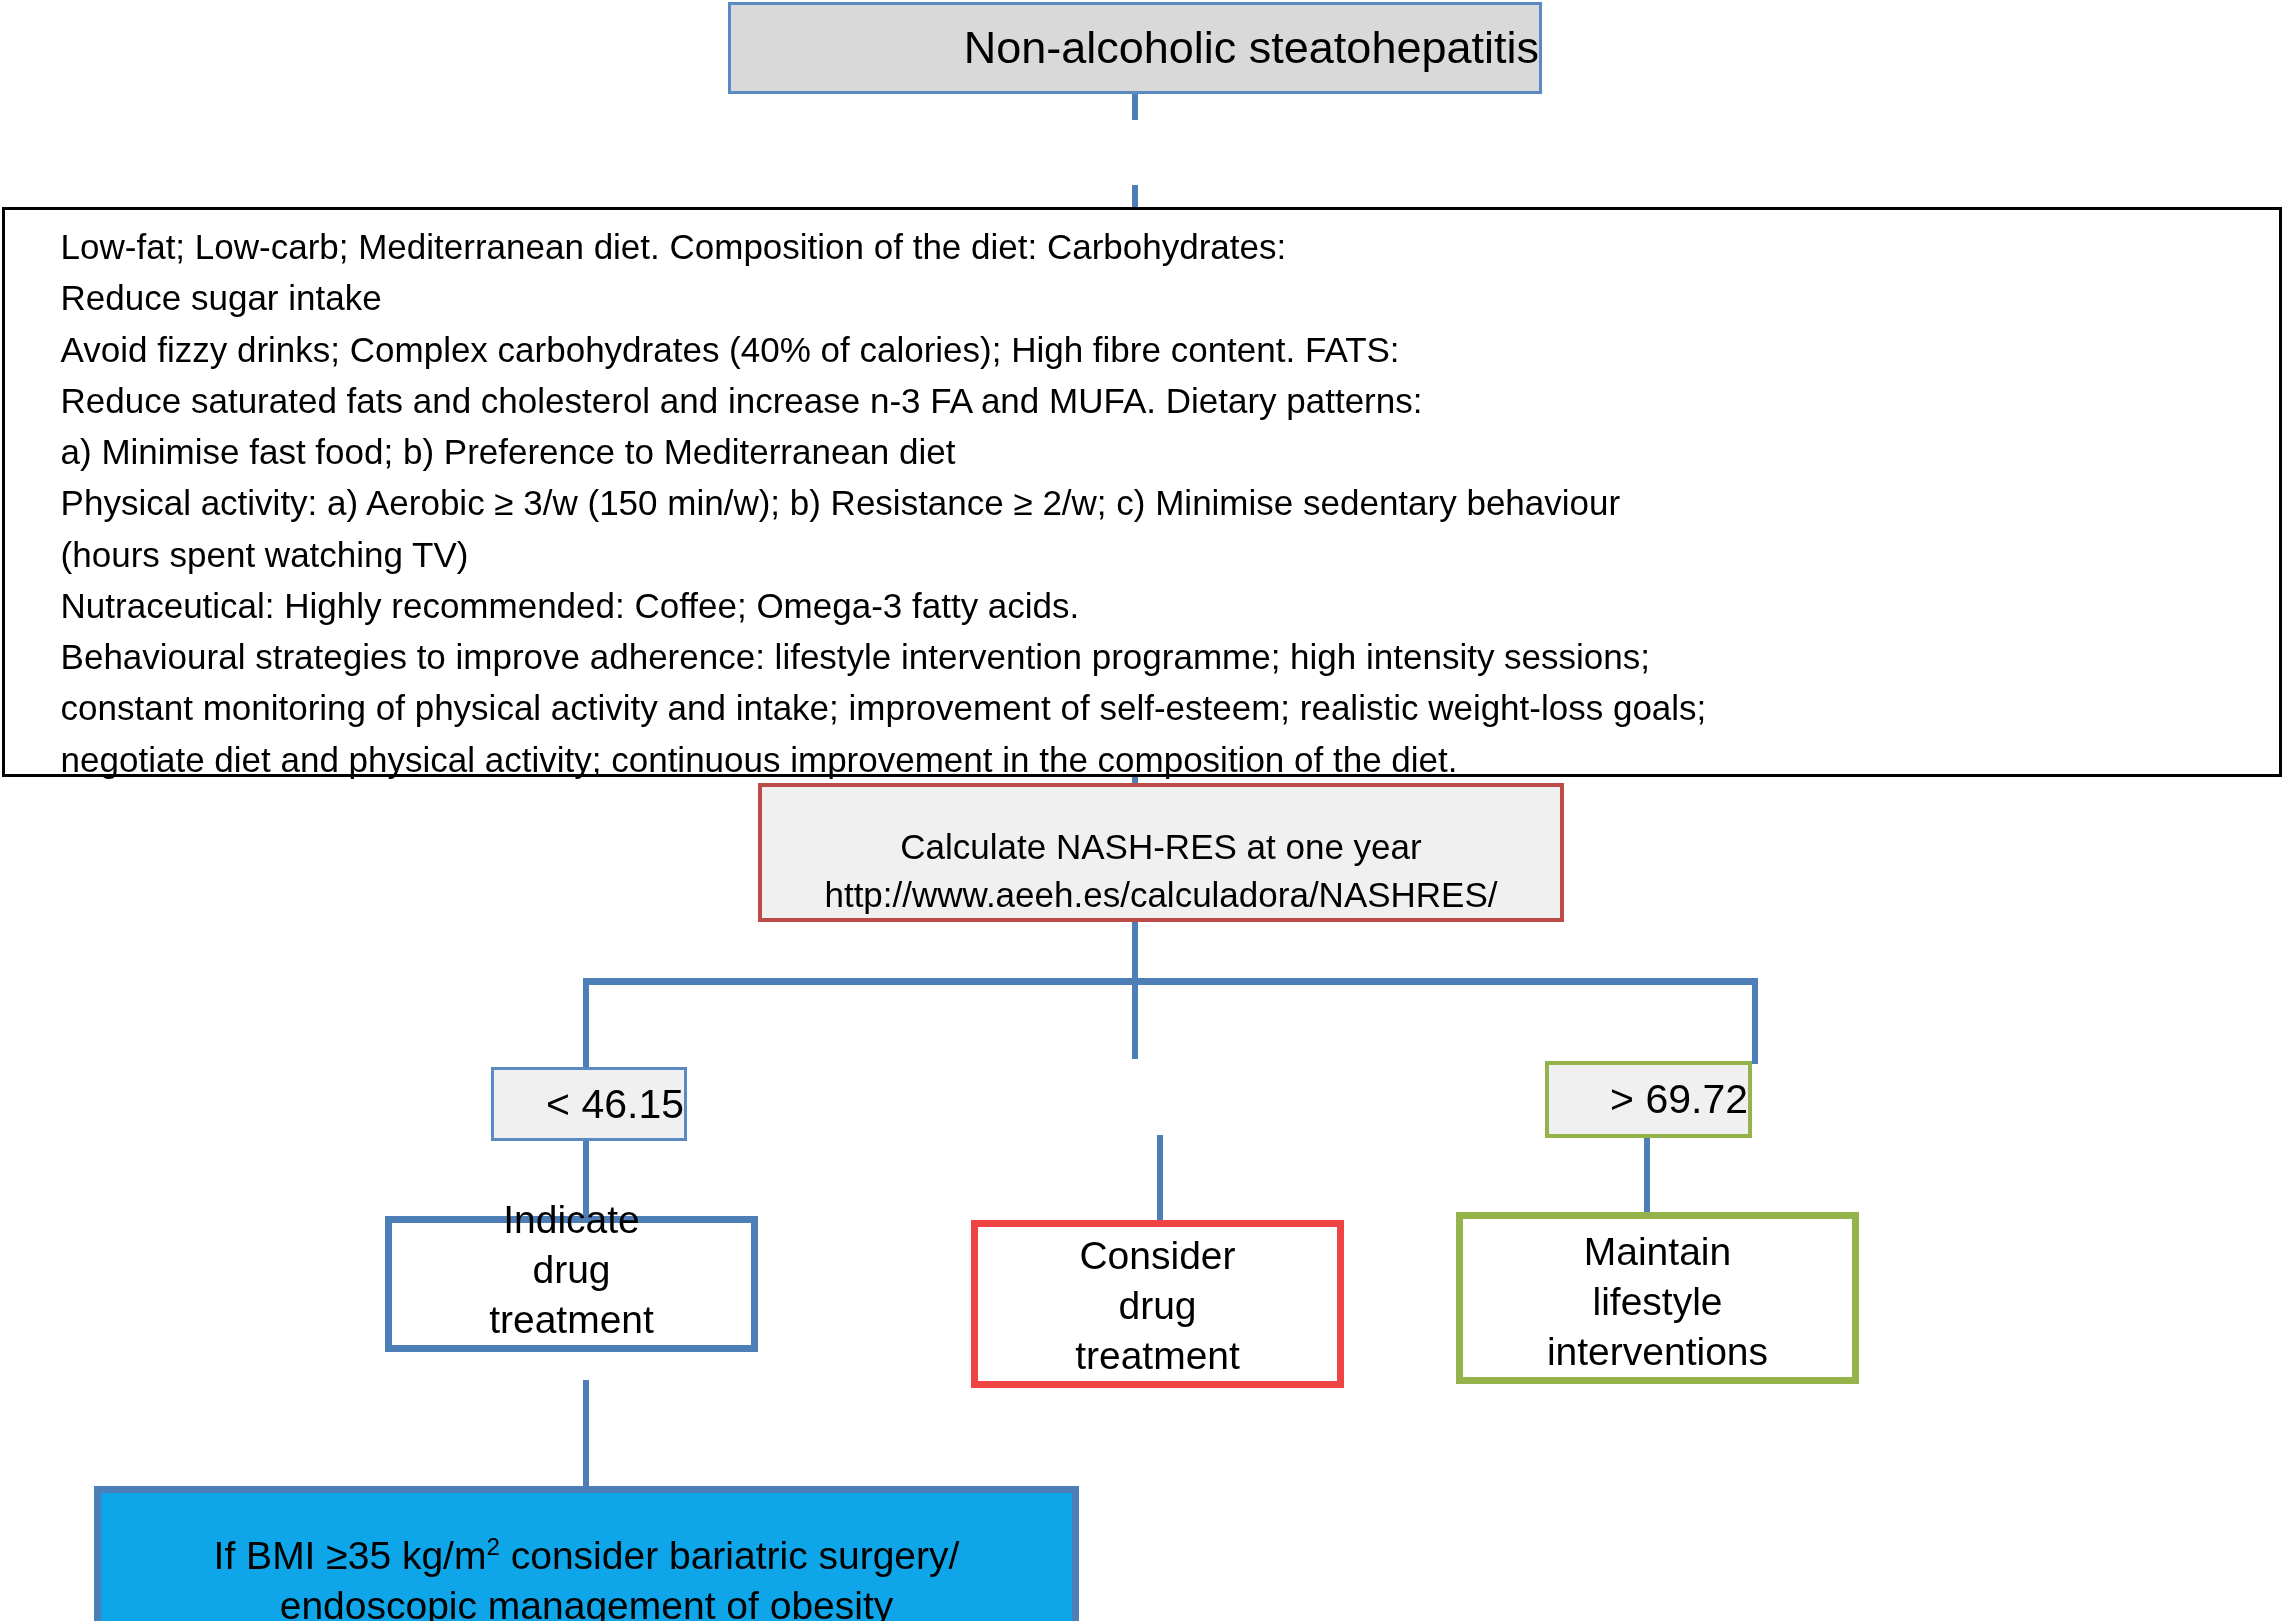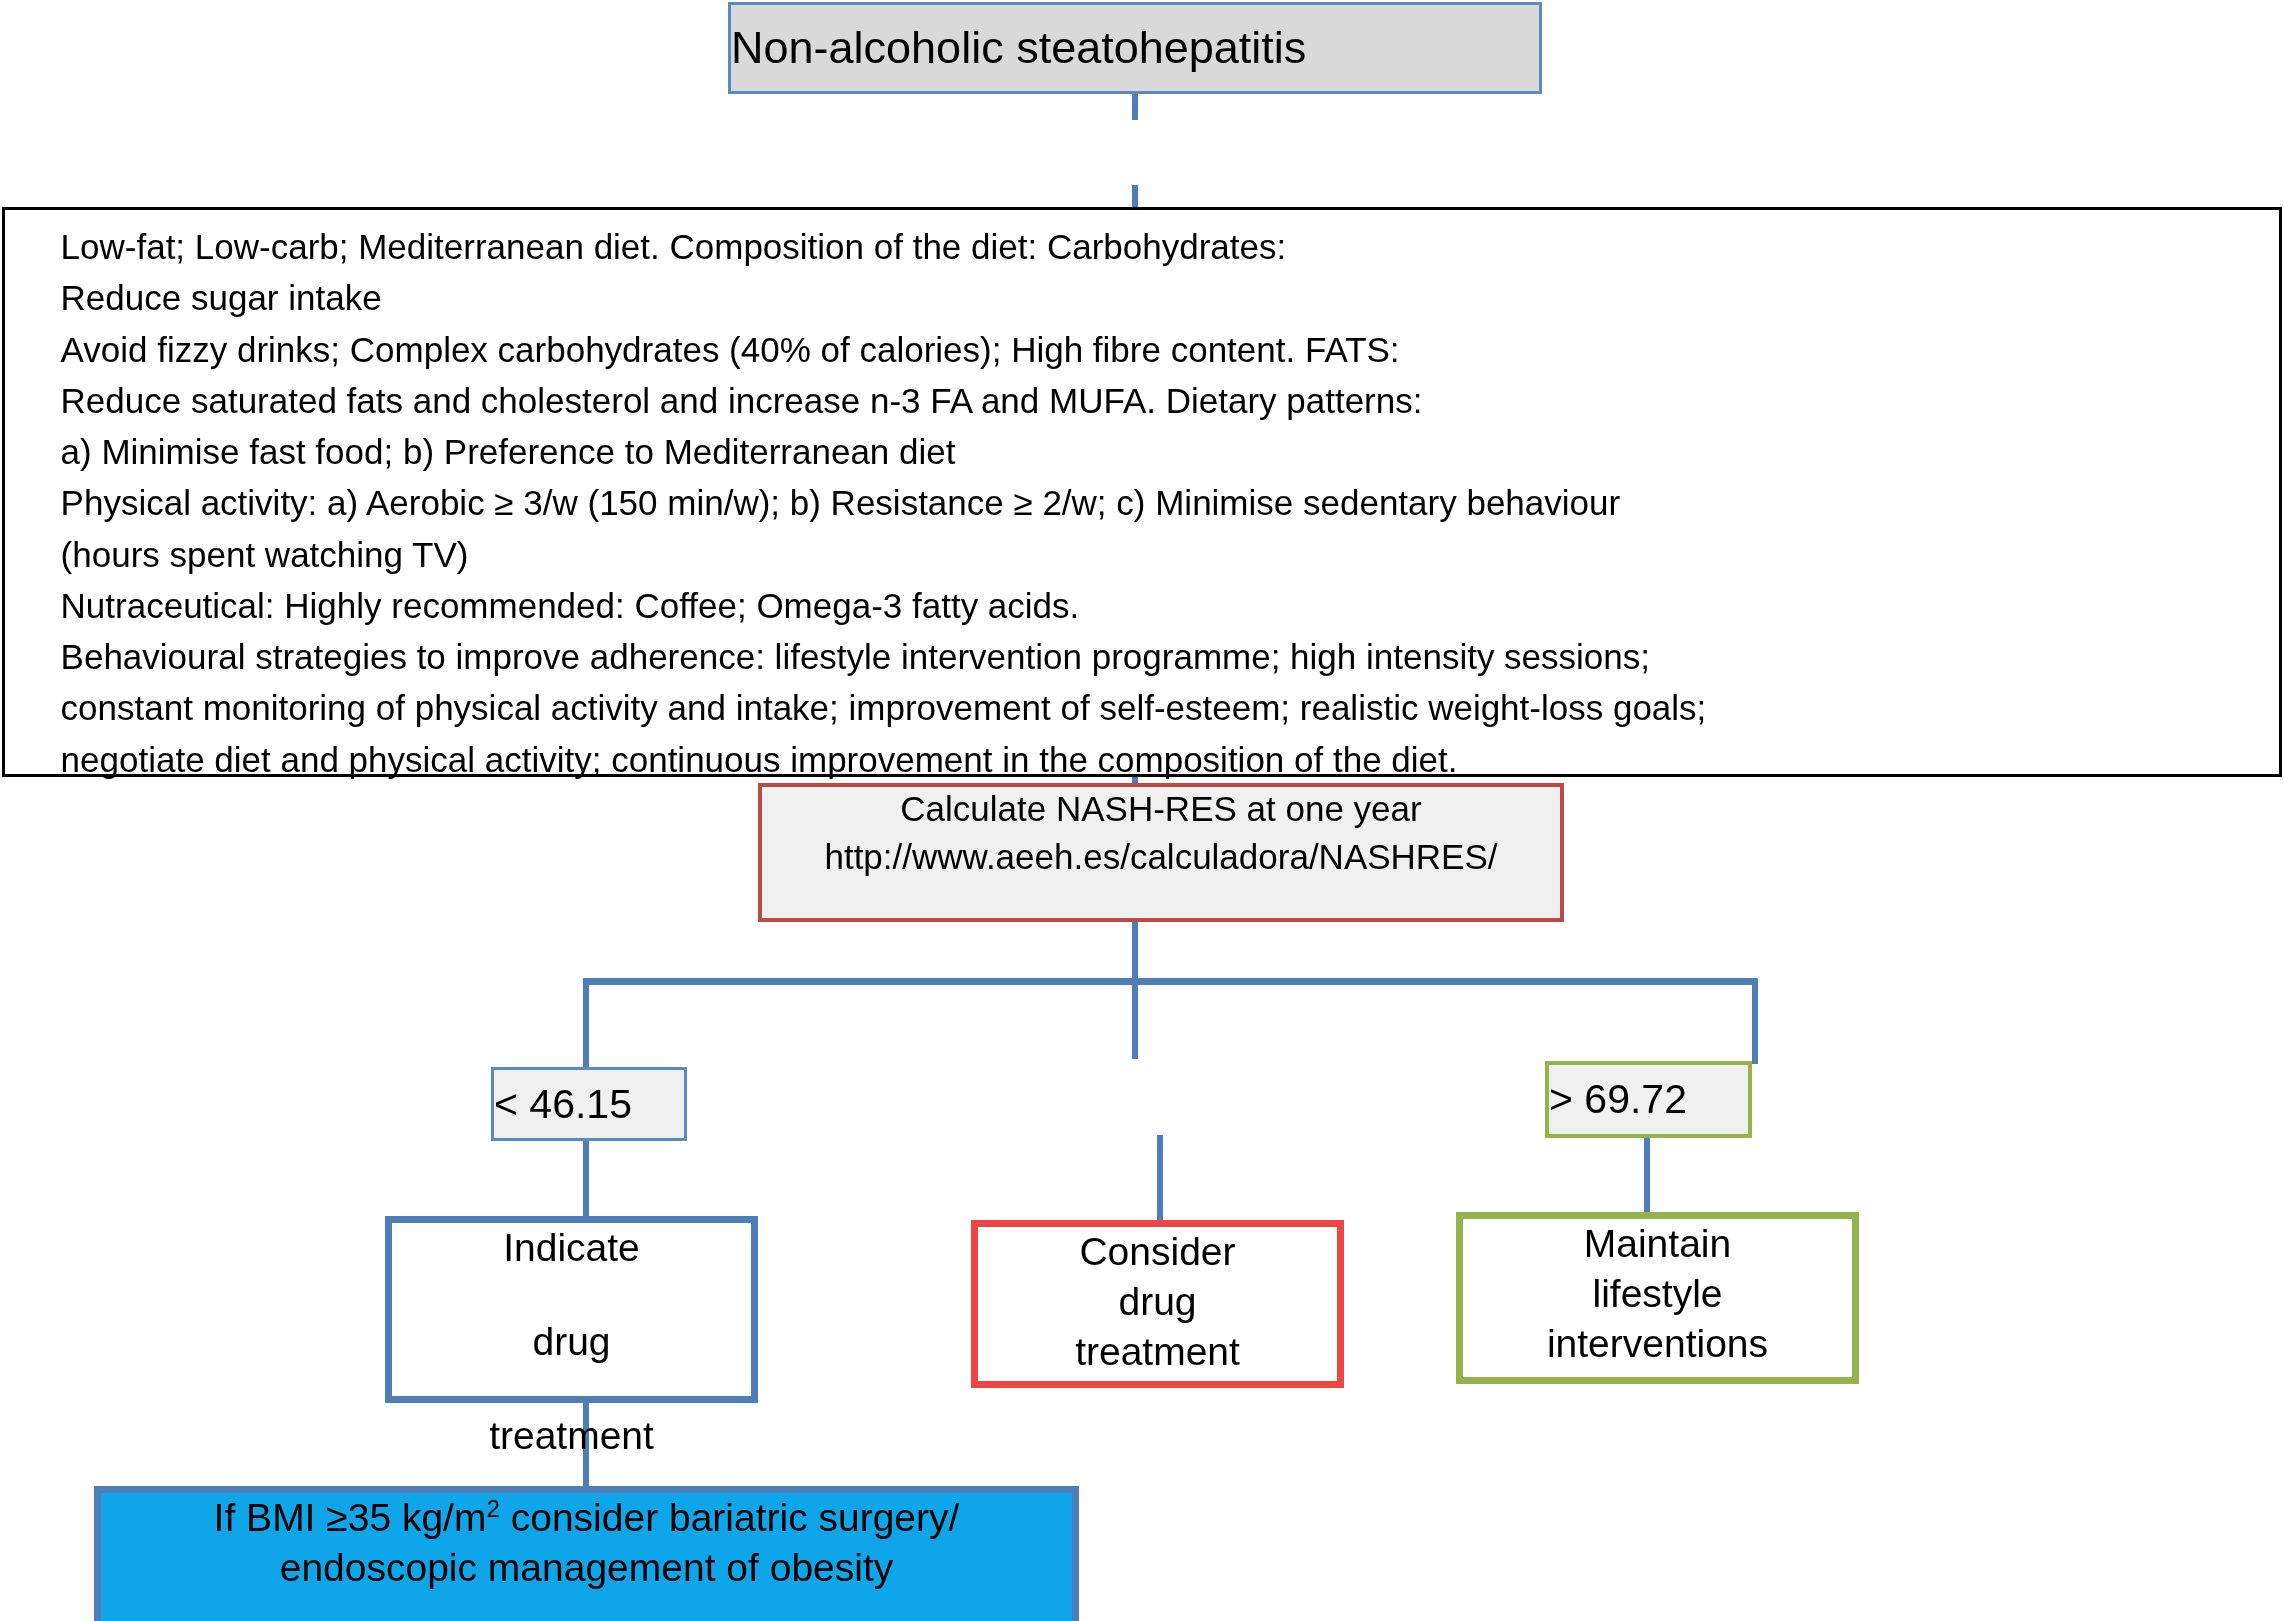--- a/index.html
+++ b/index.html
@@ -26,21 +26,21 @@
   }
   .conn-v { width: 5.5px; }
   .conn-h { height: 7px; }
 
   
   .node {
     position: absolute;
     box-sizing: border-box;
     display: flex;
     align-items: center;
-    justify-content: flex-start;
+    justify-content: flex-end;
     text-align: center;
     line-height: 1.28;
   }
 
   
   #box-title {
     left: 728px;  top: 1.6px;
     width: 814px; height: 92px;
     background: #D9D9D9;
     border: 3.1px solid #5B8AC2;
@@ -105,23 +105,22 @@
   }
 
   
   .outcome {
     background: #ffffff;
     font-size: 39px;
     flex-direction: column;
   }
   #box-out-indicate {
     left: 385px; top: 1216px;
-    width: 373px; height: 187px;
+    width: 373px; height: 136px;
     border: 7px solid #4E7EB8;
-    gap: 44px;
   }
   #box-out-consider {
     left: 971px; top: 1220px;
     width: 373px; height: 168px;
     border: 7px solid #ef4444;
   }
   #box-out-maintain {
     left: 1456px; top: 1212px;
     width: 403px; height: 172px;
     border: 7px solid #94B44B;

